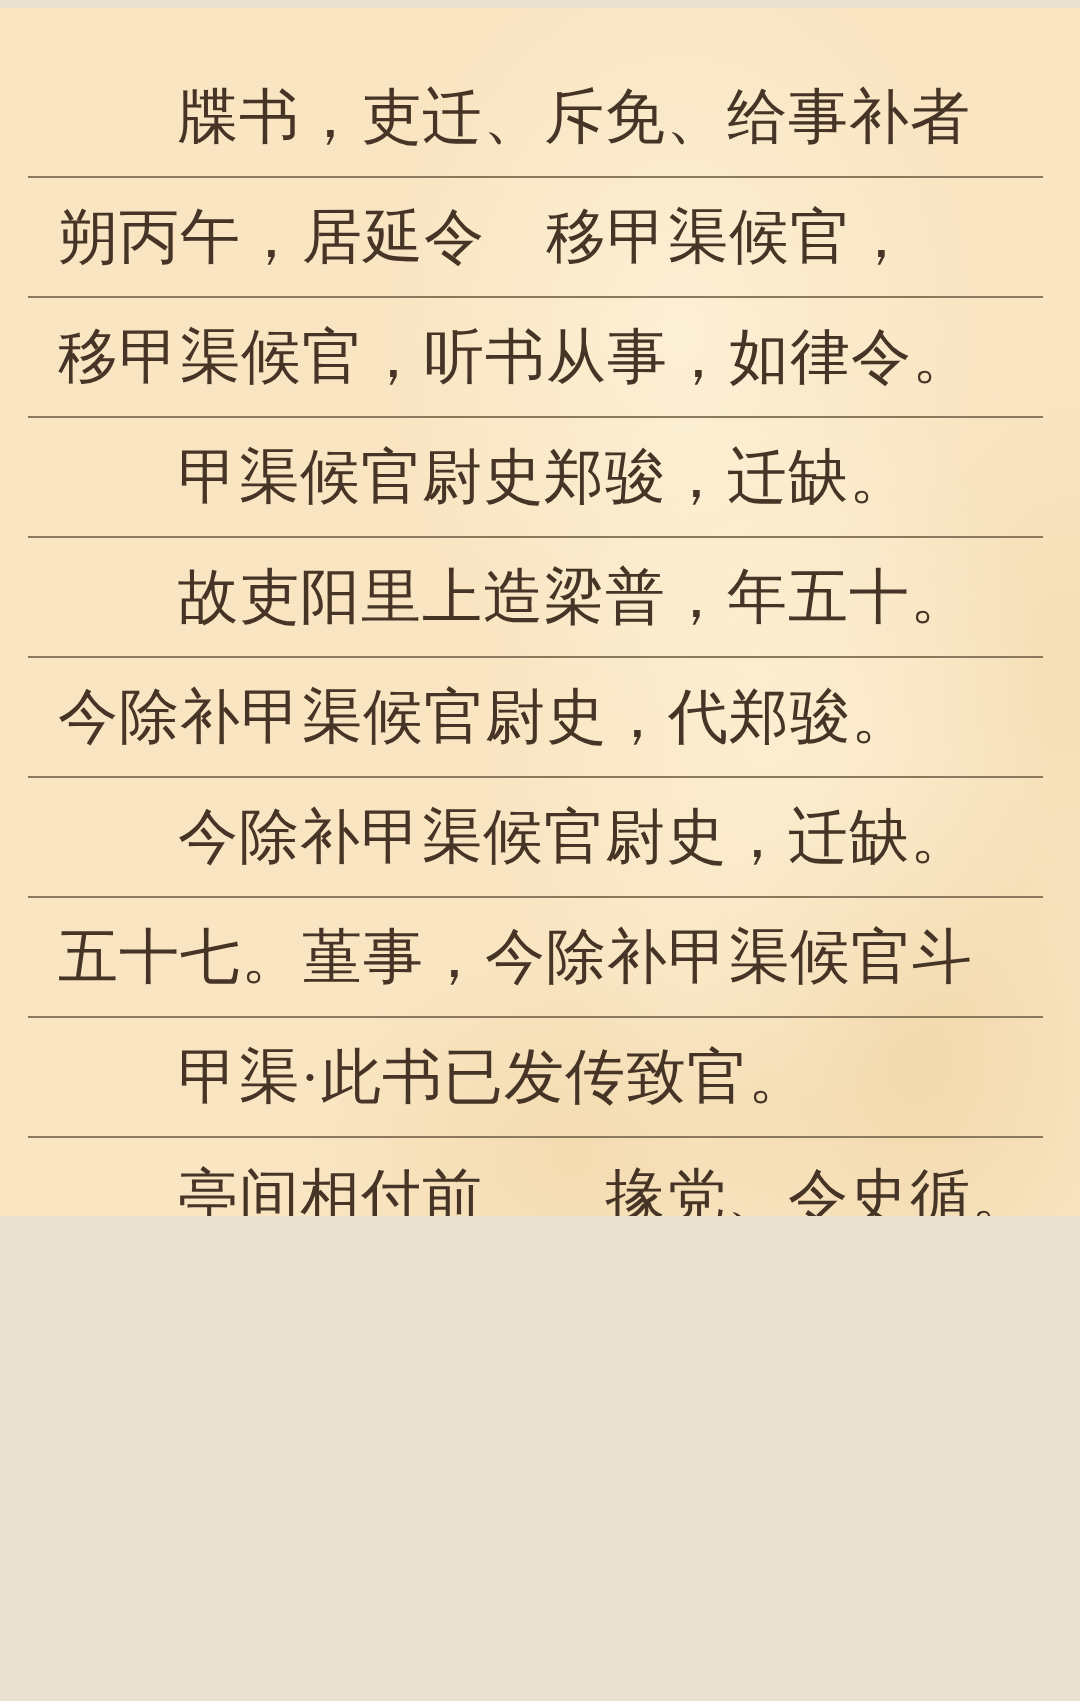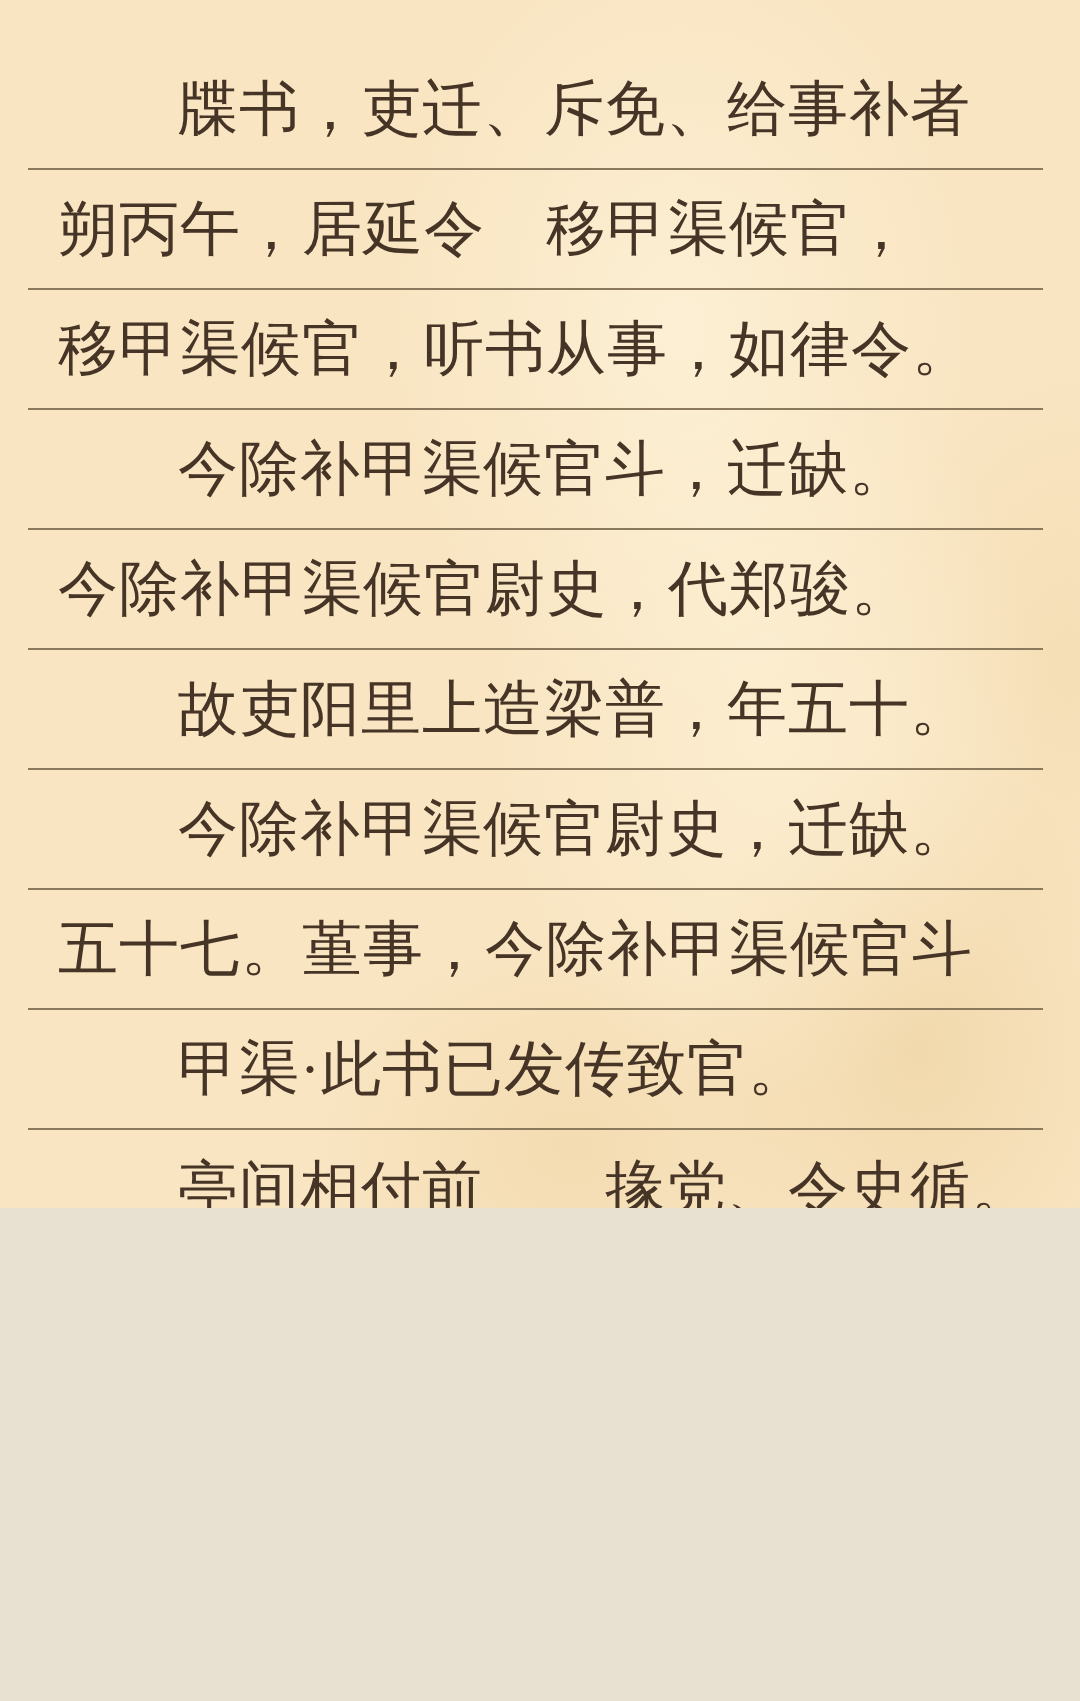--- a/index.html
+++ b/index.html
@@ -4,21 +4,21 @@
 <style>
   html,body { margin:0; padding:0; }
   body {
     font-family: "Liberation Serif", "DejaVu Serif", serif;
     background:#e8e0d0;
   }
   .page {
     position:relative;
     width:1080px;
     height:1208px;
-    margin:0 auto;
+    margin:8px auto;
     overflow:hidden;
     background:
       radial-gradient(ellipse 420px 560px at 63% 27%, rgba(255,248,226,.55), rgba(255,248,226,0) 70%),
       radial-gradient(ellipse 400px 540px at 71% 60%, rgba(255,246,222,.5), rgba(255,246,222,0) 70%),
       radial-gradient(ellipse 330px 420px at 85% 87%, rgba(233,202,146,.45), rgba(233,202,146,0) 72%),
       radial-gradient(ellipse 360px 300px at 53% 95%, rgba(236,207,154,.42), rgba(236,207,154,0) 72%),
       radial-gradient(ellipse 260px 420px at 99% 55%, rgba(238,211,160,.35), rgba(238,211,160,0) 72%),
       var(--page-bg, #f9e5c2);
   }
   .rows {
@@ -42,21 +42,21 @@
   .row.indent { text-indent:2em; }
 </style>
 </head>
 <body>
 
 <div class="page">
   <div class="rows">
     <div class="row indent">牒书，吏迁、斥免、给事补者</div>
     <div class="row">朔丙午，居延令　移甲渠候官，</div>
     <div class="row">移甲渠候官，听书从事，如律令。</div>
-    <div class="row indent">今除补甲渠候官斗，迁缺。</div>
+    <div class="row indent">甲渠候官尉史郑骏，迁缺。</div>
+    <div class="row indent">故吏阳里上造梁普，年五十。</div>
     <div class="row">今除补甲渠候官尉史，代郑骏。</div>
-    <div class="row indent">故吏阳里上造梁普，年五十。</div>
     <div class="row indent">今除补甲渠候官尉史，迁缺。</div>
     <div class="row">五十七。堇事，今除补甲渠候官斗</div>
     <div class="row indent">甲渠·此书已发传致官。</div>
     <div class="row indent">亭间相付前　　掾党、令史循。</div>
   </div>
 </div>
 
 </body></html>

